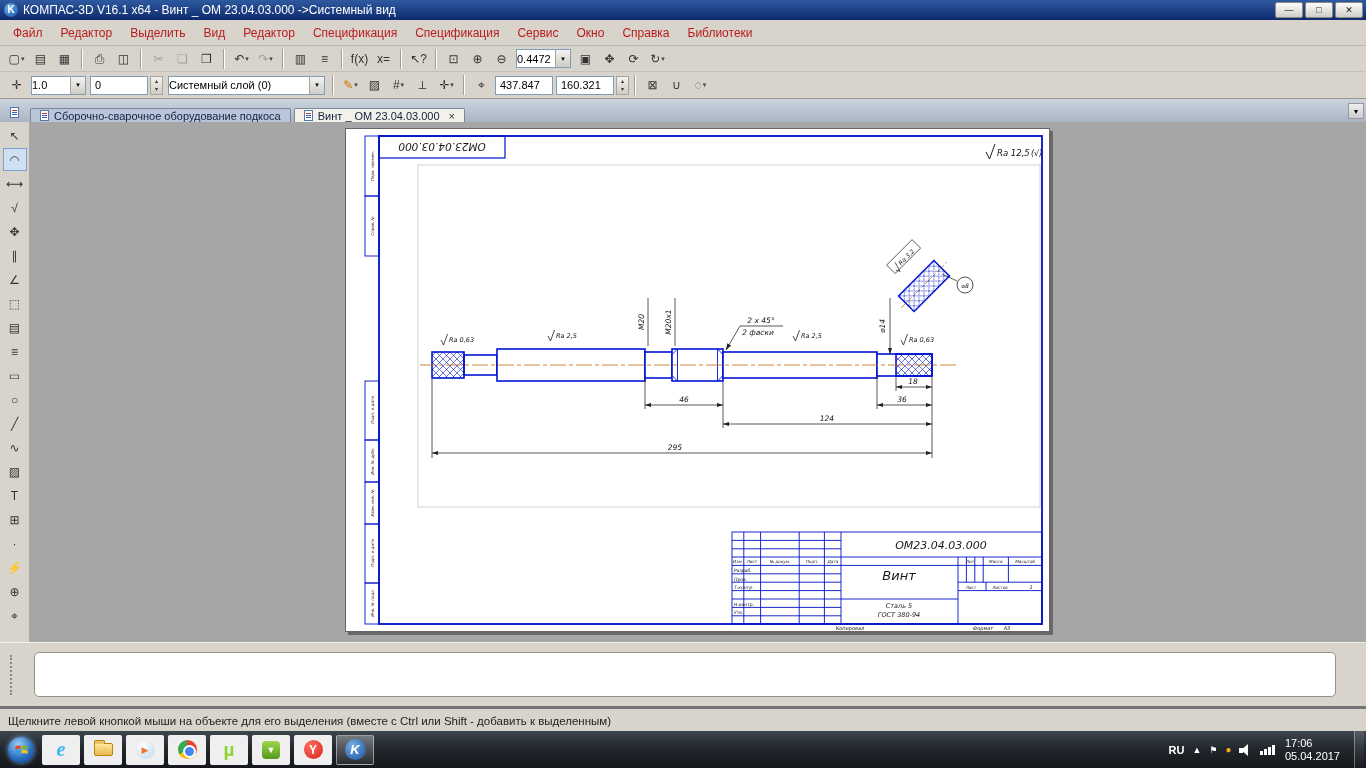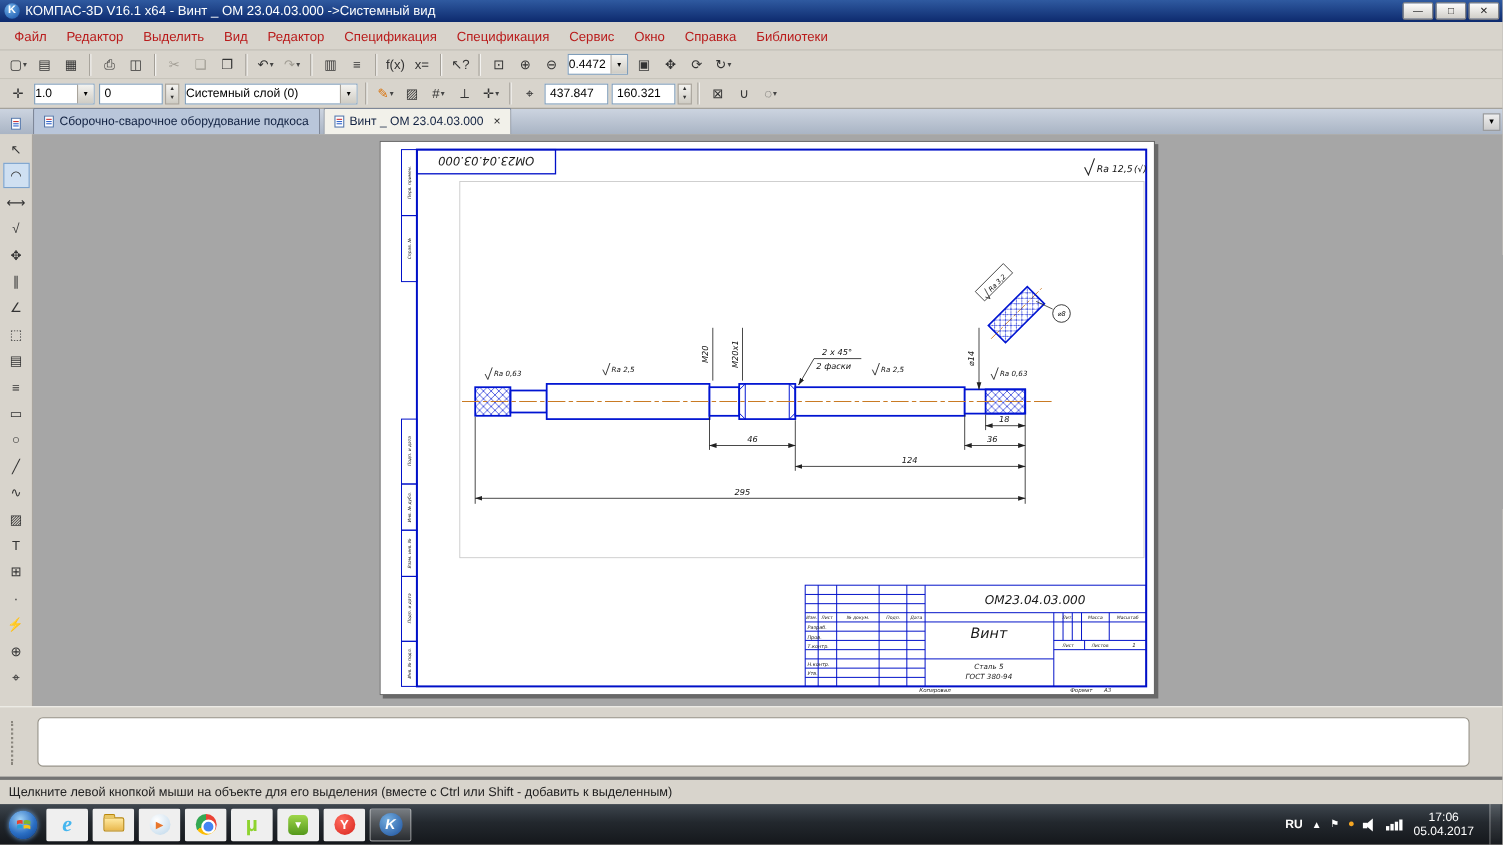--- a/index.html
+++ b/index.html
@@ -29,21 +29,21 @@
 .combo .val{padding:0 0;min-width:38px;white-space:nowrap}
 .combo .arr{width:15px;height:17px;background:linear-gradient(#f4f3f0,#cfccc4);border-left:1px solid #a9a49c;font-size:7px;display:flex;align-items:center;justify-content:center}
 .numfield{display:inline-flex;align-items:center;height:19px;background:#fff;border:1px solid #7f9db9;font-size:11px;padding:0 4px;min-width:58px;margin:0 1px}
 .spin{display:inline-flex;flex-direction:column;width:13px;height:19px;border:1px solid #a9a49c;background:linear-gradient(#f4f3f0,#cfccc4)}
 .spin i{font-style:normal;font-size:6px;line-height:8px;text-align:center;color:#333}
 .orange{color:#d96d00}
 
 
 .tabbar{position:absolute;top:99px;left:0;right:0;height:23px;background:linear-gradient(#ccd4e0,#a9b4c4);display:flex;align-items:flex-end;padding-left:4px}
 .tabdoc{width:20px;height:19px;display:flex;align-items:center;justify-content:center;background:transparent;border:none;margin-right:6px}
-.tab{display:flex;align-items:center;gap:5px;height:24px;padding:0 9px;font-size:11px;color:#102040;background:#b9c6da;border:1px solid #7e8798;border-bottom:none;border-radius:2px 2px 0 0;margin-right:3px;white-space:nowrap}
+.tab{display:flex;align-items:center;gap:5px;height:14px;padding:0 9px;font-size:11px;color:#102040;background:#b9c6da;border:1px solid #7e8798;border-bottom:none;border-radius:2px 2px 0 0;margin-right:3px;white-space:nowrap}
 .tab.t2{background:#f0df6e}
 .tab.t3{background:#f2f1ea}
 .docico{display:inline-block;width:9px;height:11px;background:#fff;border:1px solid #5577aa;position:relative}
 .docico::after{content:"";position:absolute;left:1px;top:2px;width:5px;height:1px;background:#c33;box-shadow:0 2px 0 #36c,0 4px 0 #36c}
 .tclose{margin-left:4px;font-size:11px;color:#333}
 .tablist{position:absolute;right:2px;bottom:3px;width:16px;height:16px;font-size:7px;background:linear-gradient(#eee,#ccc);border:1px solid #999}
 
 
 .main{position:absolute;top:122px;left:0;right:0;height:520px}
 .toolstrip{position:absolute;left:0;top:0;bottom:0;width:30px;background:#d8d4cc;border-right:1px solid #aaa6a0;display:flex;flex-direction:column;align-items:center;padding-top:2px}
@@ -83,21 +83,21 @@
 .tray{margin-left:auto;display:flex;align-items:center;gap:8px;color:#fff;padding-right:2px}
 .tray .lang{font-size:11px;font-weight:bold}
 .tray .sm{font-size:9px}
 .tray .upd{color:#f5a623;font-size:10px}
 .vol{position:relative;width:13px;height:12px}
 .vol::before{content:"";position:absolute;left:0;top:4px;width:4px;height:5px;background:#fff}
 .vol::after{content:"";position:absolute;left:2px;top:0;width:0;height:0;border:6px solid transparent;border-right:7px solid #fff;border-left:0}
 .net{display:flex;align-items:flex-end;gap:1.5px}
 .net b{display:block;width:2.5px;background:#fff}
 .net b:nth-child(1){height:4px}.net b:nth-child(2){height:6px}.net b:nth-child(3){height:8px}.net b:nth-child(4){height:10px}
-.clock{text-align:center;font-size:11px;line-height:13px;margin-left:2px}
+.clock{text-align:left;font-size:11px;line-height:13px;margin-left:2px}
 .sliver{width:10px;height:37px;border-left:1px solid rgba(255,255,255,.35);background:linear-gradient(rgba(255,255,255,.12),rgba(255,255,255,.02));margin-left:6px}
 </style>
 </head>
 <body>
 
 <div class="titlebar">
   <span class="appicon">K</span>
   <span class="titletext">КОМПАС-3D V16.1 x64 - Винт _ ОМ 23.04.03.000 -&gt;Системный вид</span>
   <span class="winbtns">
     <button class="winbtn">—</button>

